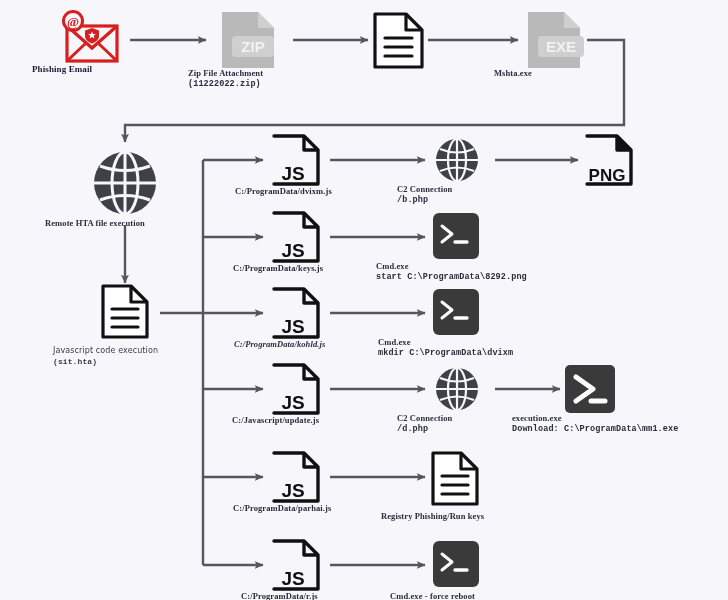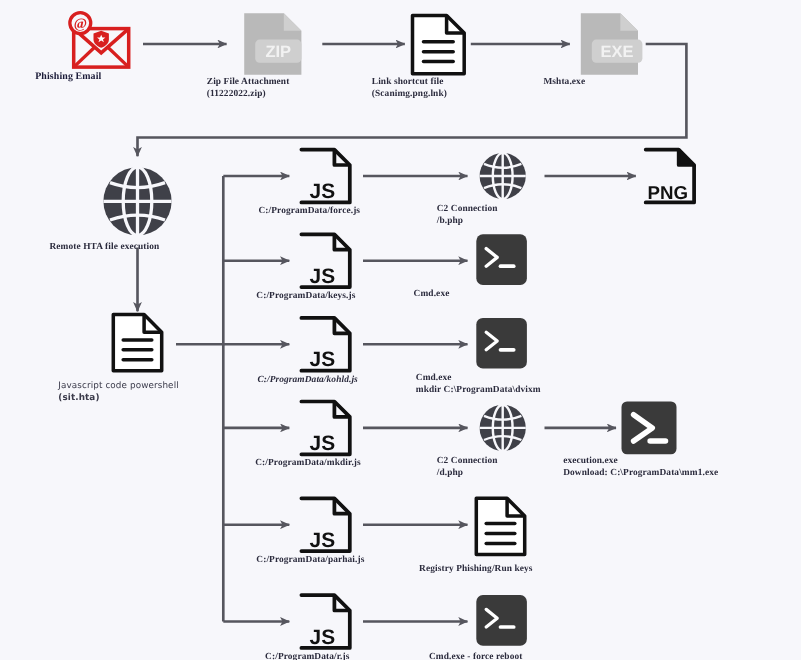--- a/index.html
+++ b/index.html
@@ -19,21 +19,21 @@
     position:absolute;
     text-align:left;
     font-family:"Liberation Serif", serif;
     font-size:8.5px;
     font-weight:bold;
     color:#2b2b3d;
     line-height:11px;
     letter-spacing:0.1px;
     white-space:nowrap;
   }
-  .caption .sub{display:block;font-weight:bold;}
+  .caption .sub{display:block;font-weight:bold;font-family:Liberation Mono, monospace;}
   .caption.email-cap{color:#1b1b38;font-size:9px;}
   .caption.hta-cap{font-family:"DejaVu Sans", sans-serif;font-weight:normal;font-size:8px;color:#3a3a4a;}
 </style>
 </head>
 <body>
 
 <div id="diagram">
 
   <svg class="layer" viewBox="0 0 728 600">
     <defs>
@@ -224,67 +224,64 @@
 
   <div class="caption email-cap" style="left:32px;top:64px;width:120px;">
     <span>Phishing Email</span>
   </div>
 
   <div class="caption" style="left:188px;top:68px;width:120px;">
     <span>Zip File Attachment</span>
     <span class="sub">(11222022.zip)</span>
   </div>
 
-  <div class="caption" style="left:338px;top:68px;width:120px;">
-    <span>Link shortcut file</span>
-    <span class="sub">(Scanimg.png.lnk)</span>
-  </div>
 
   <div class="caption" style="left:494px;top:68px;width:120px;">
     <span>Mshta.exe</span>
   </div>
 
   <div class="caption" style="left:45px;top:218px;width:160px;">
     <span>Remote HTA file execution</span>
   </div>
 
   <div class="caption hta-cap" style="left:53px;top:345px;width:140px;">
-    <span>Javascript code powershell</span>
+    <span>Javascript code execution</span>
     <span class="sub">(sit.hta)</span>
   </div>
 
   <div class="caption" style="left:235px;top:186px;width:120px;">
-    <span>C:/ProgramData/force.js</span>
+    <span>C:/ProgramData/dvixm.js</span>
   </div>
 
   <div class="caption" style="left:397px;top:184px;width:120px;">
     <span>C2 Connection</span>
     <span class="sub">/b.php</span>
   </div>
 
 
   <div class="caption" style="left:233px;top:263px;width:125px;">
     <span>C:/ProgramData/keys.js</span>
   </div>
 
   <div class="caption" style="left:376px;top:261px;width:160px;">
     <span>Cmd.exe</span>
+    <span class="sub">start C:\ProgramData\8292.png</span>
   </div>
 
   <div class="caption" style="left:234px;top:339px;width:123px;font-style:italic;">
     <span>C:/ProgramData/kohld.js</span>
   </div>
 
   <div class="caption" style="left:378px;top:337px;width:156px;">
     <span>Cmd.exe</span>
     <span class="sub">mkdir C:\ProgramData\dvixm</span>
   </div>
 
   <div class="caption" style="left:232px;top:415px;width:127px;">
-    <span>C:/ProgramData/mkdir.js</span>
+    <span>C:/Javascript/update.js</span>
   </div>
 
   <div class="caption" style="left:397px;top:413px;width:120px;">
     <span>C2 Connection</span>
     <span class="sub">/d.php</span>
   </div>
 
   <div class="caption" style="left:512px;top:413px;width:200px;">
     <span>execution.exe</span>
     <span class="sub">Download: C:\ProgramData\mm1.exe</span>

